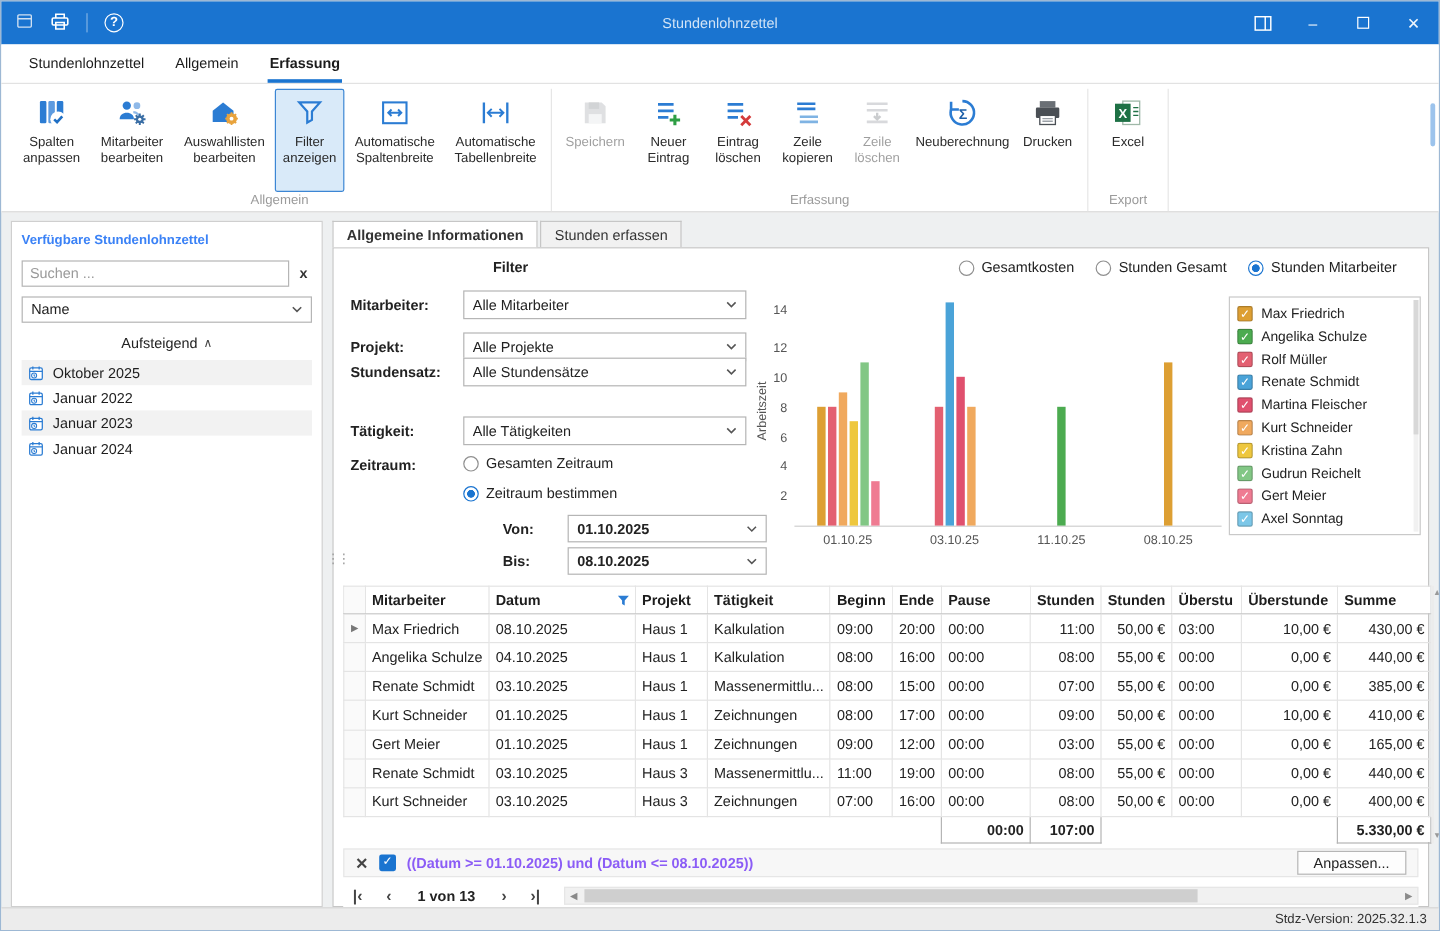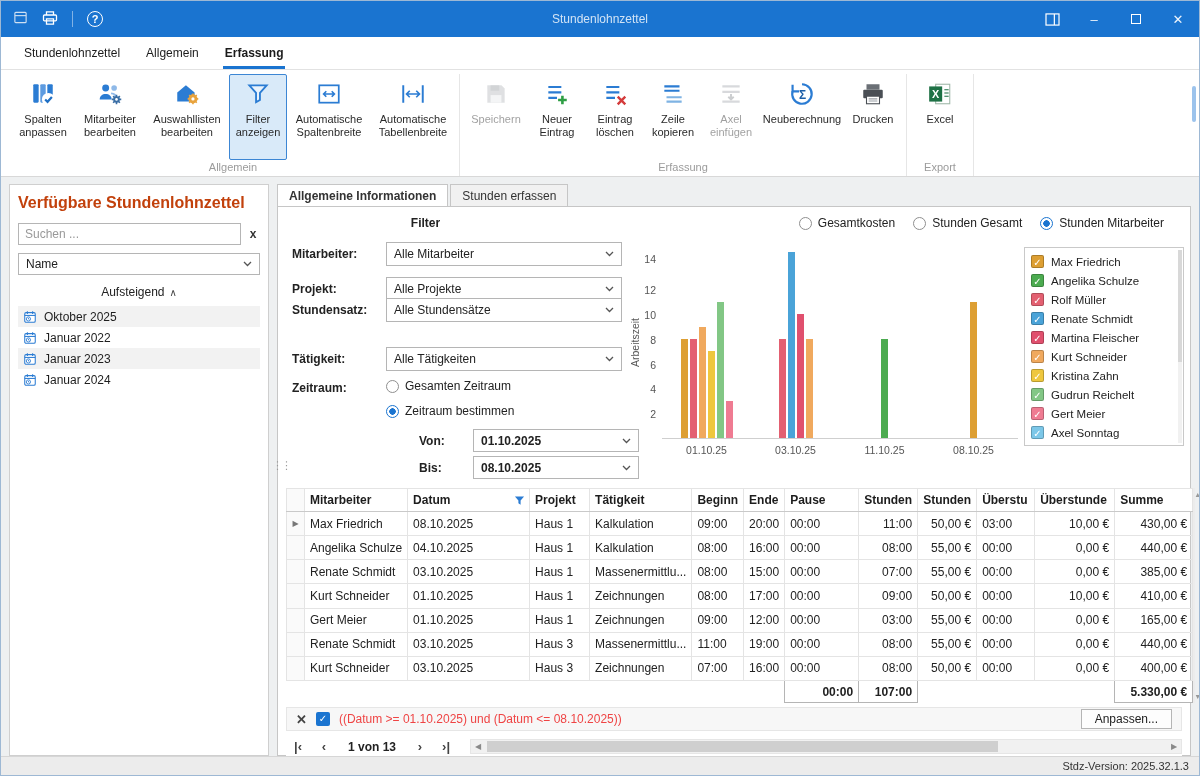--- a/index.html
+++ b/index.html
@@ -31,21 +31,21 @@
   .rib-btn { width:64px; display:flex; flex-direction:column; align-items:center; padding:6px 2px 2px; border:1px solid transparent; border-radius:2px; }
   .rib-btn.w84 { width:84px; } .rib-btn.w58 { width:58px; } .rib-btn.w70 { width:70px; }
   .rib-btn svg { width:26px; height:26px; flex:none; }
   .rib-label { font-size:11px; line-height:13px; text-align:center; color:#2a2a2a; margin-top:3px; }
   .rib-btn.active { background:#d9eaf9; border-color:#3c86d4; }
   .rib-btn.disabled { opacity:.45; }
   .rib-scroll { position:absolute; right:3px; top:16px; width:4px; height:36px; background:#9cc3ec; border-radius:2px; }
 
   
   .sidebar { position:absolute; left:8px; top:183px; width:260px; bottom:19px; background:#fff; border:1px solid #cfcfcf; padding:9px 8px; }
-  .sb-title { font-weight:700; font-size:16px; margin-bottom:11px; color:#c2410c; }
+  .sb-title { font-weight:700; font-size:11px; margin-bottom:11px; color:#3b82f6; }
   .sb-search { display:flex; align-items:center; gap:5px; margin-bottom:8px; }
   .sb-search input { flex:1; height:22px; border:1px solid #b5b5b5; padding:0 6px; font:12px "Liberation Sans",sans-serif; color:#333; }
   .sb-search input::placeholder { color:#999; }
   .sb-clear { width:14px; text-align:center; color:#333; font-weight:700; }
   .combo { height:22px; border:1px solid #b5b5b5; background:#fff; display:flex; align-items:center; padding:0 7px; gap:6px; }
   .combo-val { flex:1; white-space:nowrap; overflow:hidden; }
   .sb-combo { margin-bottom:6px; }
   .sb-sort { display:flex; justify-content:center; align-items:center; gap:5px; padding:4px 2px 7px; color:#222; }
   .sb-sort .caret { font-size:10px; color:#444; }
   .list-item { height:21px; display:flex; align-items:center; gap:7px; padding:0 5px;text-align:center; }
@@ -108,21 +108,21 @@
   tfoot td { border:none; height:22px; background:#fff; }
   tfoot td.sumbox { border:1px solid #b5b5b5; background:#fff; text-align:right; font-weight:700; }
   .vscroll { width:15px; margin-left:0; position:relative; background:#f6f6f6; border:1px solid #ececec; }
   .vscroll .thumb { position:absolute; top:16px; left:2px; right:2px; height:92px; background:#d6d6d6; }
   .vscroll .arr { position:absolute; left:0; right:0; text-align:center; color:#999; font-size:7px; }
 
   
   .expr { position:absolute; left:8px; right:8px; top:500px; height:24px; background:#f7f7f7; border:1px solid #e6e6e6; display:flex; align-items:center; gap:9px; padding:0 9px; }
   .expr-close { color:#444; font-size:13px; font-weight:700; }
   .expr-check { width:14px; height:14px; background:#1a74d0; border-radius:2px; color:#fff; font-size:10px; line-height:14px; text-align:center; }
-  .expr-text { flex:1; color:#ef4444; }
+  .expr-text { flex:1; color:#8b5cf6;font-weight:bold; }
   .expr-btn { border:1px solid #b5b5b5; background:#fdfdfd; height:20px; padding:0 13px; display:flex; align-items:center; }
   .pager { position:absolute; left:8px; right:8px; top:528px; height:23px; display:flex; align-items:center; gap:2px; background:#fff; }
   .pg-btn { min-width:24px; height:20px; display:flex; align-items:center; justify-content:center; color:#444; font-size:13px; font-weight:700; }
   .pg-label { padding:0 10px; font-weight:700; }
   .hscroll { flex:1; height:15px; background:#f1f1f1; position:relative; margin-left:10px; border:1px solid #e6e6e6; }
   .hs-thumb { position:absolute; left:16px; top:1px; bottom:1px; width:72%; background:#cfcfcf; }
   .hs-arrow { position:absolute; top:0; bottom:0; width:14px; display:flex; align-items:center; justify-content:center; color:#8a8a8a; font-size:8px; }
   .statusbar { position:absolute; left:0; right:0; bottom:0; height:19px; background:#ececec; border-top:1px solid #d6d6d6; display:flex; align-items:center; justify-content:flex-end; padding:0 10px; font-size:11px; color:#333; }
   .chev { flex:none; }
 </style>
@@ -254,21 +254,21 @@
                 <path d="M4 5h14M4 9h14" stroke="#2b7cd3" stroke-width="2"></path>
                 <path d="M6 15h14M6 19h14" stroke="#7fb3e3" stroke-width="2"></path>
               </svg></span>
           <span class="rib-label">Zeile kopieren</span>
         </div>
         <div class="rib-btn w58 disabled">
           <span><svg viewBox="0 0 24 24">
                 <path d="M4 5h16M4 10h16M4 19h16" stroke="#a9adb2" stroke-width="2"></path>
                 <path d="M12 12v4.5M9.5 14.5L12 17l2.5-2.5" stroke="#8d9196" stroke-width="1.8" fill="none"></path>
               </svg></span>
-          <span class="rib-label">Axel einfügen</span>
+          <span class="rib-label">Zeile löschen</span>
         </div>
         <div class="rib-btn w84">
           <span><svg viewBox="0 0 24 24">
                 <path d="M12 3a9 9 0 1 1-8.7 6.5" stroke="#2b7cd3" stroke-width="2" fill="none"></path>
                 <path d="M3.3 3.5v6h6" fill="none" stroke="#2b7cd3" stroke-width="2"></path>
                 <text x="12.5" y="16.5" font-size="11" font-weight="bold" fill="#1d5fa8" text-anchor="middle">Σ</text>
               </svg></span>
           <span class="rib-label">Neuberechnung</span>
         </div>
         <div class="rib-btn w58">

